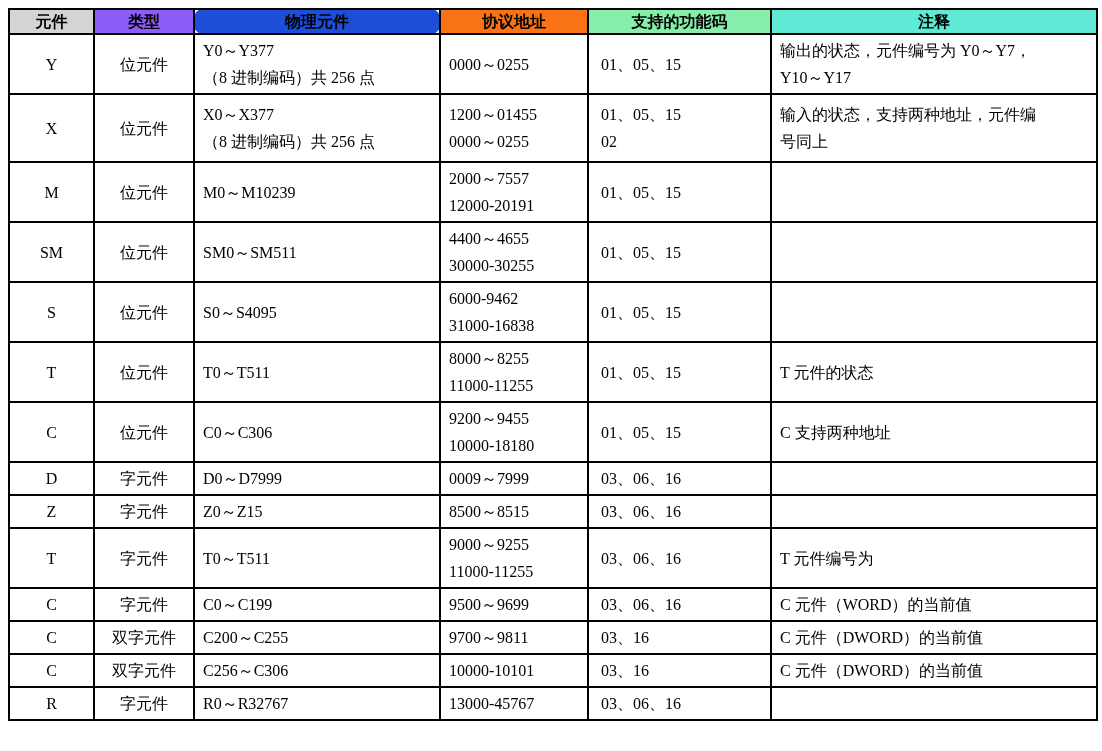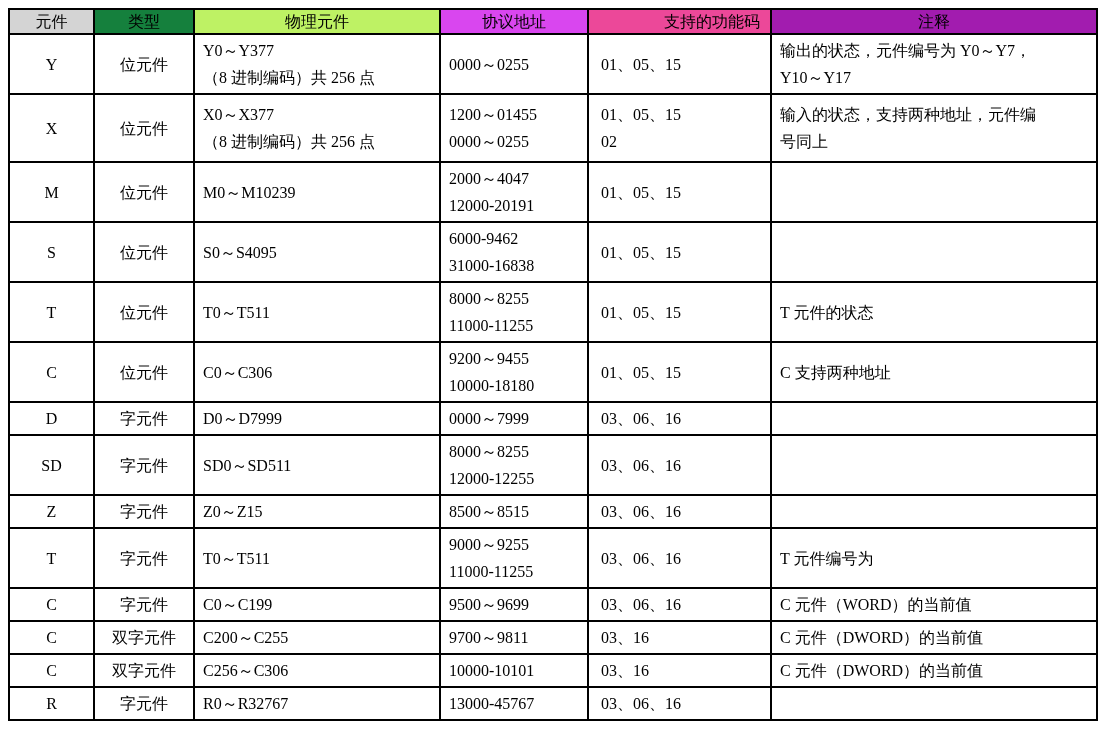--- a/index.html
+++ b/index.html
@@ -24,23 +24,23 @@
   }
   table.device-table th,
   table.device-table td {
     border: 2px solid #000;
     overflow: hidden;
     font-size: 16px;
     vertical-align: middle;
   }
   table.device-table th {
     background: #d4d4d4;
-    font-weight: 400;
+    font-weight: 700;
     height: 25px;
-    padding: 0 10px;
+    padding: 0 20px;
     text-align: center;
     line-height: 22px;
   }
   table.device-table td {
     line-height: 27px;
     padding: 2px 4px 2px 8px;
     text-align: left;
   }
   table.device-table td.c {
     text-align: center;
@@ -58,25 +58,25 @@
       <col style="width:85px">
       <col style="width:100px">
       <col style="width:246px">
       <col style="width:148px">
       <col style="width:183px">
       <col style="width:326px">
     </colgroup>
     <thead>
       <tr id="header-row">
           <th style="background: rgb(212, 212, 212);">元件</th>
-          <th style="background: #15803d; margin-left: 34px;">类型</th>
-          <th style="background: #bef264;">物理元件</th>
-          <th style="background: #d946ef;">协议地址</th>
-          <th style="background: #ec4899; text-align: right;">支持的功能码</th>
-          <th style="background: #a21caf;">注释</th>
+          <th style="background: #8b5cf6; margin-left: 34px;">类型</th>
+          <th style="background: #1d4ed8; border-radius: 9px;">物理元件</th>
+          <th style="background: #f97316;">协议地址</th>
+          <th style="background: #86efac;">支持的功能码</th>
+          <th style="background: #5eead4;">注释</th>
         </tr>
     </thead>
     <tbody id="table-body">
         <tr style="height: 59px;">
           <td class="c">Y</td>
           <td class="c">位元件</td>
           <td>
             <div class="line">Y0～Y377</div>
             <div class="line">（8 进制编码）共 256 点</div>
           </td>
@@ -111,22 +111,37 @@
             <div class="line">号同上</div>
           </td>
         </tr>
         <tr style="height: 55px;">
           <td class="c">M</td>
           <td class="c">位元件</td>
           <td>
             <div class="line">M0～M10239</div>
           </td>
           <td>
-            <div class="line">2000～4047</div>
+            <div class="line">2000～7557</div>
             <div class="line">12000-20191</div>
+          </td>
+          <td class="p12">
+            <div class="line">01、05、15</div>
+          </td>
+          <td></td>
+        </tr>
+        <tr style="height: 55px;">
+          <td class="c">SM</td>
+          <td class="c">位元件</td>
+          <td>
+            <div class="line">SM0～SM511</div>
+          </td>
+          <td>
+            <div class="line">4400～4655</div>
+            <div class="line">30000-30255</div>
           </td>
           <td class="p12">
             <div class="line">01、05、15</div>
           </td>
           <td></td>
         </tr>
         <tr style="height: 56px;">
           <td class="c">S</td>
           <td class="c">位元件</td>
           <td>
@@ -175,36 +190,21 @@
             <div class="line">C 支持两种地址</div>
           </td>
         </tr>
         <tr style="height: 30px;">
           <td class="c">D</td>
           <td class="c">字元件</td>
           <td>
             <div class="line">D0～D7999</div>
           </td>
           <td>
-            <div class="line">0000～7999</div>
-          </td>
-          <td class="p12">
-            <div class="line">03、06、16</div>
-          </td>
-          <td></td>
-        </tr>
-        <tr style="height: 55px;">
-          <td class="c">SD</td>
-          <td class="c">字元件</td>
-          <td>
-            <div class="line">SD0～SD511</div>
-          </td>
-          <td>
-            <div class="line">8000～8255</div>
-            <div class="line">12000-12255</div>
+            <div class="line">0009～7999</div>
           </td>
           <td class="p12">
             <div class="line">03、06、16</div>
           </td>
           <td></td>
         </tr>
         <tr style="height: 31px;">
           <td class="c">Z</td>
           <td class="c">字元件</td>
           <td>

